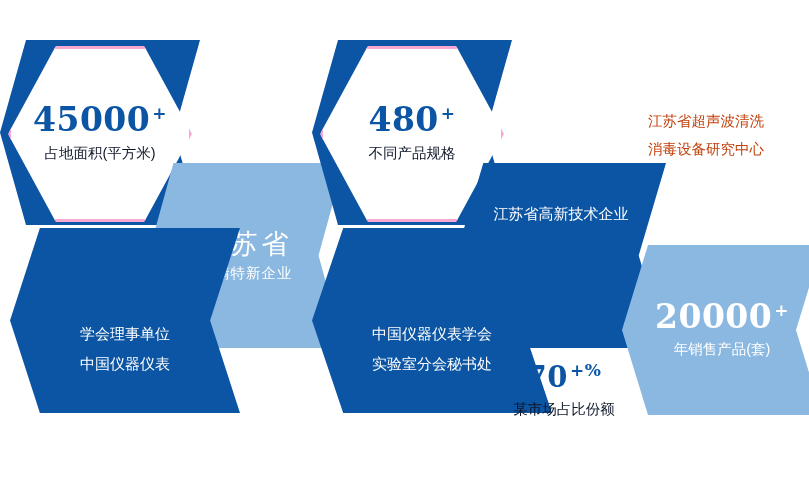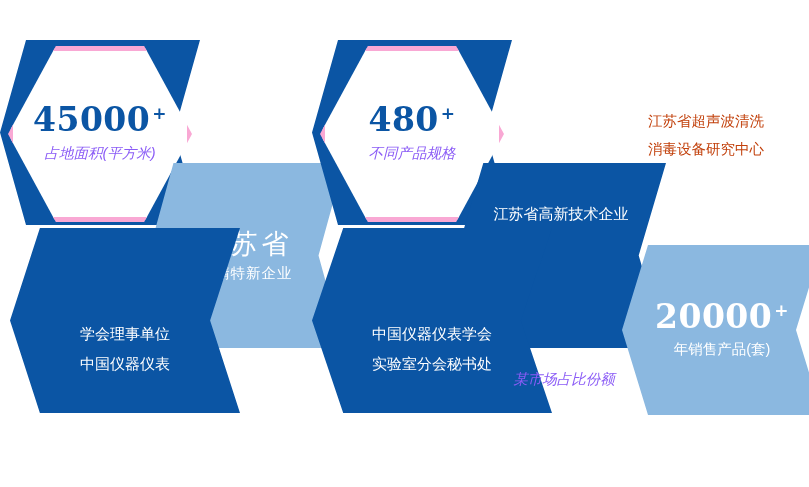--- a/index.html
+++ b/index.html
@@ -31,21 +31,21 @@
   .hex-dark {
     background: #0B55A4;
     clip-path: polygon(13% 0%, 100% 0%, 87% 50%, 100% 100%, 13% 100%, 0% 50%);
   }
   .hex-light {
     background: #8BB8E0;
     clip-path: polygon(13% 0%, 100% 0%, 87% 50%, 100% 100%, 13% 100%, 0% 50%);
   }
   .hex-white {
     background: #ffffff;
-    border: 5px solid #f9a8d4;
+    border: 3px solid #f9a8d4;
     clip-path: polygon(26% 0%, 74% 0%, 100% 50%, 74% 100%, 26% 100%, 0% 50%);
     border-radius: 14px;
   }
 
   
   .big-num {
     font-family: "DejaVu Serif", "Liberation Serif", serif;
     font-weight: bold;
     font-size: 33px;
     line-height: 1;
@@ -59,21 +59,21 @@
     margin-left: 2px;
   }
   .num-blue { color: #0B55A4; }
   .num-white { color: #ffffff; }
 
   .cap {
     font-size: 14.5px;
     line-height: 1.55;
     white-space: nowrap;
   }
-  .cap-gray  { color: #8b5cf6; font-style: italic; }
+  .cap-gray  { color: #0f172a; }
   .cap-white { color: #ffffff; }
 
   .hex-label {
     font-size: 15px;
     line-height: 2.0;
     color: #ffffff;
     white-space: nowrap;
     text-align: right;
   }
 
@@ -184,16 +184,17 @@
     <div class="big-num num-white"><span>20000</span><span class="sup">+</span></div>
     <div class="cap cap-white">年销售产品(套)</div>
   </div>
 
   <div class="float-text" id="researchCenter">
     <div>江苏省超声波清洗</div>
     <div>消毒设备研究中心</div>
   </div>
 
   <div id="marketShare">
+    <div class="big-num num-blue"><span>70</span><span class="sup">+</span><span class="pct num-blue">%</span></div>
     <div class="cap cap-gray">某市场占比份额</div>
   </div>
 
 </div>
 
 </body></html>

